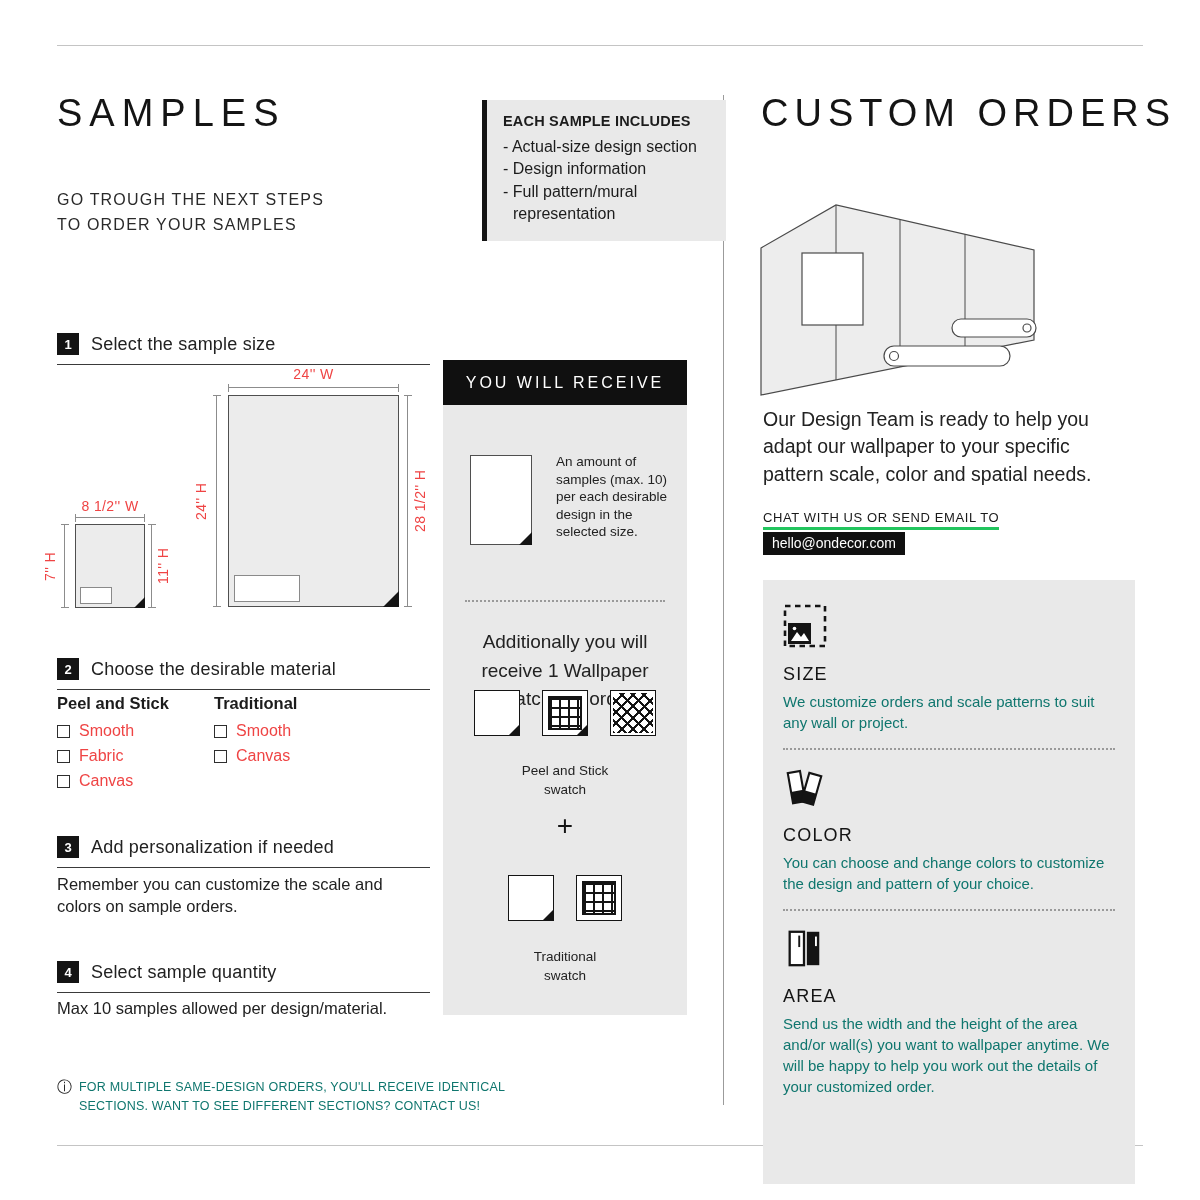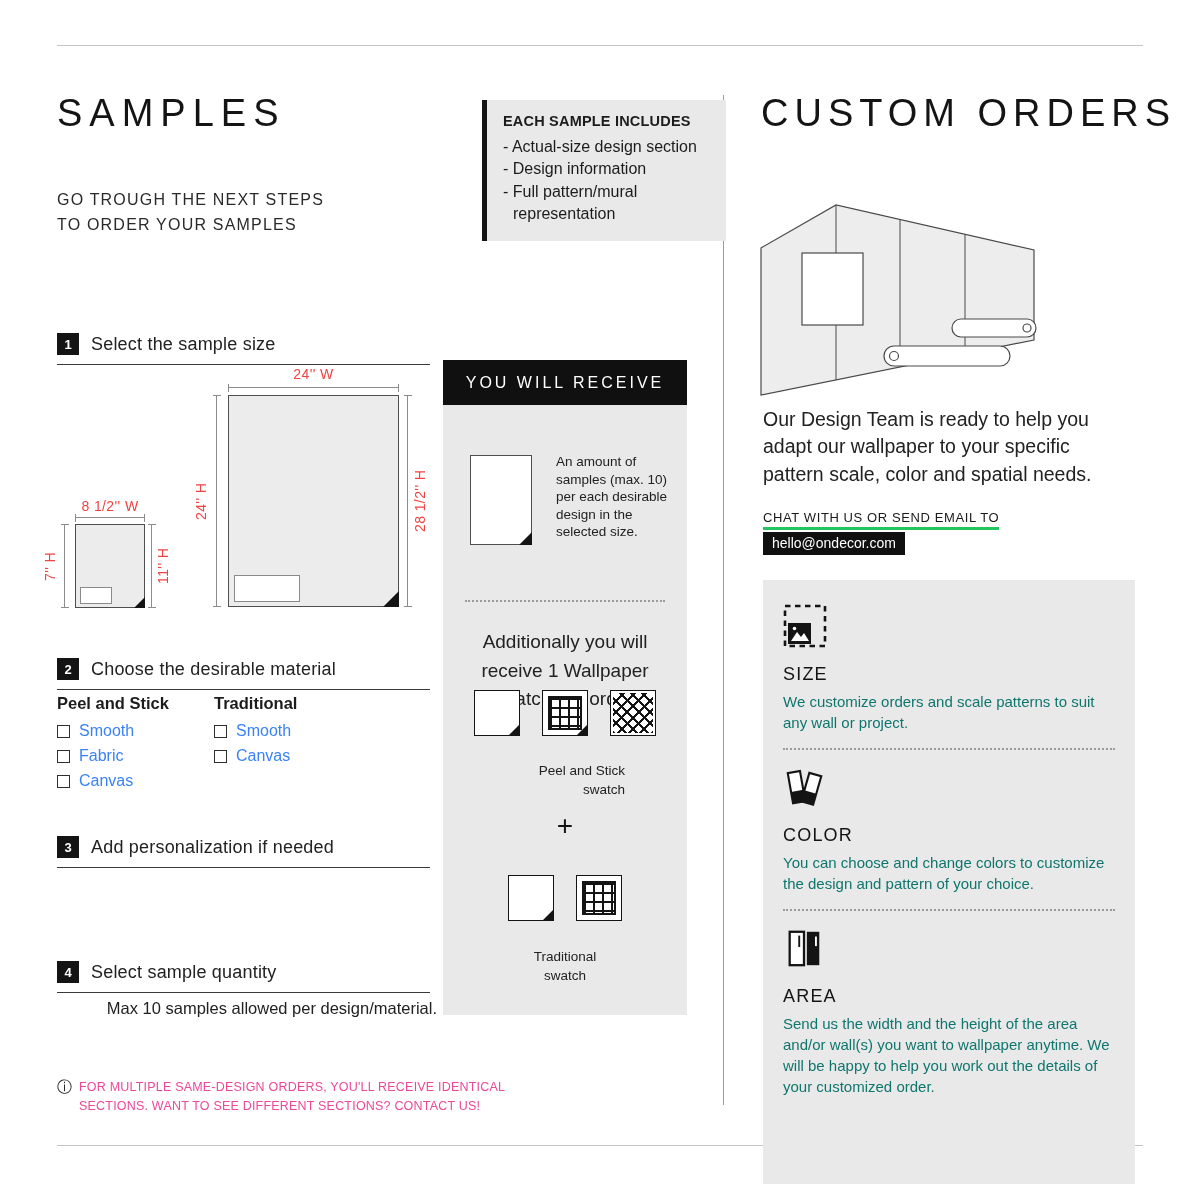--- a/index.html
+++ b/index.html
@@ -37,25 +37,25 @@
   .dim-h::before{ left:0; } .dim-h::after{ right:0; }
   .dim-v { position:absolute; width:1px; background:#8c8c8c; }
   .dim-v::before,.dim-v::after { content:""; position:absolute; left:-3.5px; width:8px; height:1px; background:#8c8c8c; }
   .dim-v::before{ top:0; } .dim-v::after{ bottom:0; }
 
   .materials { position:absolute; left:57px; top:694px; width:373px; display:flex; }
   .mat-col1 { width:157px; }
   .mat-title { font-size:16.5px; font-weight:700; margin-bottom:9px; }
   .check-row { display:flex; align-items:center; gap:9px; margin:7px 0; }
   .checkbox { width:13px; height:13px; border:1.5px solid #2e2e2e; background:#fff; flex:0 0 13px; }
-  .check-label { font-size:16px; color:#3b82f6; }
+  .check-label { font-size:16px; color:#ef4444; }
 
   .footnote { position:absolute; left:57px; top:1078px; display:flex; gap:7px; }
   .info-glyph { font-size:15px; line-height:1.2; color:#222; }
-  .footnote-text { font-size:12.5px; letter-spacing:0.2px; line-height:1.5; color:#ec4899; }
+  .footnote-text { font-size:12.5px; letter-spacing:0.2px; line-height:1.5; color:#0f766e; }
 
   .receive-panel { position:absolute; left:443px; top:360px; width:244px; height:655px; background:#e9e9e9; }
   .receive-header { height:45px; background:#101010; color:#fff; display:flex; align-items:center; justify-content:center; font-size:16px; letter-spacing:3px; font-weight:500; }
   .receive-sample { position:absolute; left:27px; top:95px; width:62px; height:90px; background:#fff; border:1px solid #4f4f4f; }
   .receive-text { position:absolute; left:113px; top:93px; width:126px; font-size:13.5px; line-height:1.3; color:#222; }
   .dotted { border-top:2px dotted #9a9a9a; }
   .receive-dotted { position:absolute; left:22px; right:22px; top:240px; height:0; }
   .receive-additional { position:absolute; left:15px; right:15px; top:268px; text-align:center; font-size:19px; line-height:1.5; color:#222; }
   .swatch-row { position:absolute; left:0; right:0; display:flex; justify-content:center; gap:22px; }
   .swatch { width:46px; height:46px; background:#fff; border:1.5px solid #141414; position:relative; }
@@ -157,26 +157,27 @@
         <span class="checkbox"></span>
         <span class="check-label">Canvas</span>
       </div>
     </div>
   </div>
 
   <div class="step" style="top:836px;">
     <span class="step-num">3</span>
     <span class="step-label">Add personalization if needed</span>
   </div>
+  <div class="abs body-text" style="left:57px; top:873px; width:350px;">Remember you can customize the scale and colors on sample orders.</div>
 
   <div class="step" style="top:961px;">
     <span class="step-num">4</span>
     <span class="step-label">Select sample quantity</span>
   </div>
-  <div class="abs body-text" style="left:57px; top:997px; width:380px;text-align:right;">Max 10 samples allowed per design/material.</div>
+  <div class="abs body-text" style="left:57px; top:997px; width:380px;">Max 10 samples allowed per design/material.</div>
 
   <div class="footnote">
     <span class="info-glyph">ⓘ</span>
     <div class="footnote-text">
       <div>FOR MULTIPLE SAME-DESIGN ORDERS, YOU'LL RECEIVE IDENTICAL</div>
       <div>SECTIONS. WANT TO SEE DIFFERENT SECTIONS? CONTACT US!</div>
     </div>
   </div>
 
   <div class="receive-panel">
@@ -196,21 +197,21 @@
         <div class="fold" style="width:12px; height:12px;"></div>
       </div>
       <div class="swatch">
         <div class="swatch-grid-inner"></div>
         <div class="fold" style="width:12px; height:12px;"></div>
       </div>
       <div class="swatch">
         <div class="swatch-cross-inner"></div>
       </div>
     </div>
-    <div class="swatch-label" style="top:402px; width:120px;text-align:right;">Peel and Stick swatch</div>
+    <div class="swatch-label" style="top:402px; width:120px;">Peel and Stick swatch</div>
 
     <div class="plus" style="top:450px;">+</div>
 
     <div class="swatch-row" style="top:515px;">
       <div class="swatch">
         <div class="fold" style="width:12px; height:12px;"></div>
       </div>
       <div class="swatch">
         <div class="swatch-grid-inner"></div>
       </div>

